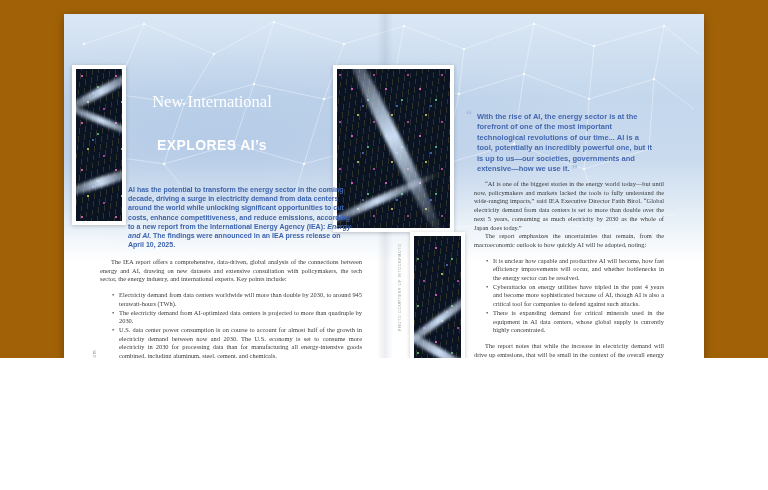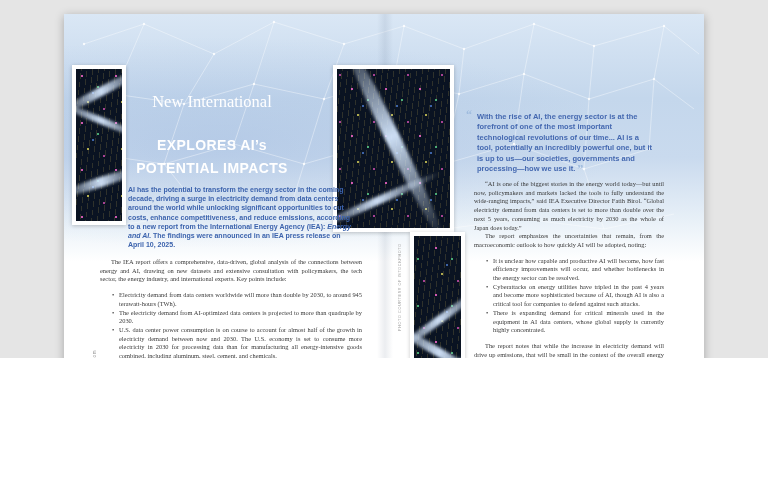--- a/index.html
+++ b/index.html
@@ -1,16 +1,16 @@
 <!DOCTYPE html>
 <html><head>
 <meta charset="utf-8">
 <style>
   html,body{margin:0;padding:0;}
-  .stage{position:relative;width:768px;height:358px;background:#e5e5e5;overflow:hidden;
+  .stage{position:relative;width:768px;height:358px;background:#a16207;overflow:hidden;
          font-family:"Liberation Sans","DejaVu Sans",sans-serif;}
   .spread{position:absolute;left:64px;top:14px;width:640px;height:463px;background:#ffffff;
           box-shadow:0 2px 9px rgba(0,0,0,.28);}
   
   .hero{position:absolute;left:0;top:0;width:640px;height:248px;
         background:linear-gradient(180deg,#dae7f5 0%,#c4d7ec 34%,#c9daee 58%,#e9f1f8 84%,#ffffff 100%);}
   .hero-tint{position:absolute;inset:0;background:radial-gradient(ellipse at 24% 52%,rgba(140,170,215,.30),rgba(140,170,215,0) 58%);}
   .mesh{position:absolute;left:0;top:0;}
   .gutter{position:absolute;left:313px;top:0;width:16px;height:463px;
           background:linear-gradient(90deg,rgba(60,80,110,0),rgba(60,80,110,.10),rgba(60,80,110,0));}
@@ -150,38 +150,37 @@
       <div class="streak" style="left:-40px;top:80px;width:130px;height:8px;transform:rotate(-36deg);"></div>
       <div class="streak" style="left:-40px;top:112px;width:130px;height:9px;transform:rotate(30deg);"></div>
       <div class="streak" style="left:-35px;top:135px;width:120px;height:6px;transform:rotate(-30deg);"></div>
     </div>
 
     <div class="kicker">
       <div>New International</div>
     </div>
     <div class="headline">
       <div>EXPLORES AI’s</div>
-      <div>POTENTIAL IMPACTS</div>
     </div>
 
     <div class="intro"><span>AI has the potential to transform the energy sector in the coming decade, driving a surge in electricity demand from data centers around the world while unlocking significant opportunities to cut costs, enhance competitiveness, and reduce emissions, according to a new report from the International Energy Agency (IEA): </span><span class="ital">Energy and AI.</span><span> The findings were announced in an IEA press release on April 10, 2025.</span></div>
 
     <div class="body left-body">
       <p>The IEA report offers a comprehensive, data-driven, global analysis of the connections between energy and AI, drawing on new datasets and extensive consultation with policymakers, the tech sector, the energy industry, and international experts. Key points include:</p>
       <ul>
         <li>Electricity demand from data centers worldwide will more than double by 2030, to around 945 terawatt-hours (TWh).</li>
         <li>The electricity demand from AI-optimized data centers is projected to more than quadruple by 2030.</li>
         <li>U.S. data center power consumption is on course to account for almost half of the growth in electricity demand between now and 2030. The U.S. economy is set to consume more electricity in 2030 for processing data than for manufacturing all energy-intensive goods combined, including aluminum, steel, cement, and chemicals.</li>
         <li>In advanced economies, data centers are projected to drive more than 20% of the growth in electricity demand between now and 2030.</li>
       </ul>
       <p class="gap">A diverse range of energy sources will be tapped to meet the rising electricity needs, though renewables and natural gas are set to take the lead, due to their cost-competitiveness and availability in key markets.</p>
     </div>
 
     <div class="quote">
-      <span class="qmark qopen">“</span><span>With the rise of AI, the energy sector is at the forefront of one of the most important technological revolutions of our time... AI is a tool, potentially an incredibly powerful one, but it is up to us—our societies, governments and processing—how we use it.</span><span class="qmark qclose">”</span>
+      <span class="qmark qopen">“</span><span>With the rise of AI, the energy sector is at the forefront of one of the most important technological revolutions of our time... AI is a tool, potentially an incredibly powerful one, but it is up to us—our societies, governments and extensive—how we use it.</span><span class="qmark qclose">”</span>
     </div>
 
     <div class="body right-body">
       <p>“AI is one of the biggest stories in the energy world today—but until now, policymakers and markets lacked the tools to fully understand the wide-ranging impacts,” said IEA Executive Director Fatih Birol. “Global electricity demand from data centers is set to more than double over the next 5 years, consuming as much electricity by 2030 as the whole of Japan does today.”</p>
       <p>The report emphasizes the uncertainties that remain, from the macroeconomic outlook to how quickly AI will be adopted, noting:</p>
       <ul>
         <li>It is unclear how capable and productive AI will become, how fast efficiency improvements will occur, and whether bottlenecks in the energy sector can be resolved.</li>
         <li>Cyberattacks on energy utilities have tripled in the past 4 years and become more sophisticated because of AI, though AI is also a critical tool for companies to defend against such attacks.</li>
         <li>There is expanding demand for critical minerals used in the equipment in AI data centers, whose global supply is currently highly concentrated.</li>
       </ul>

